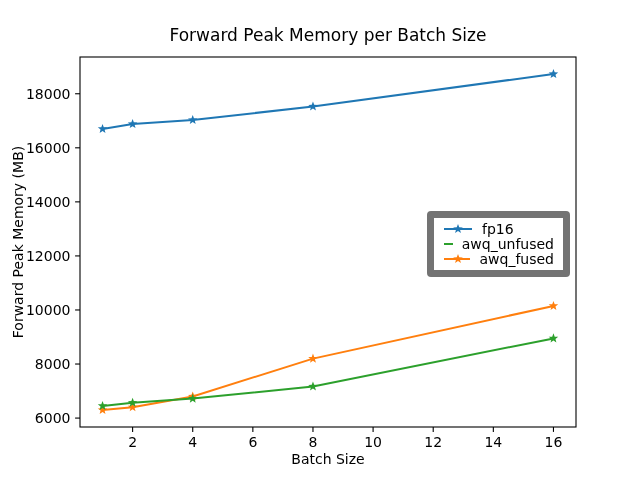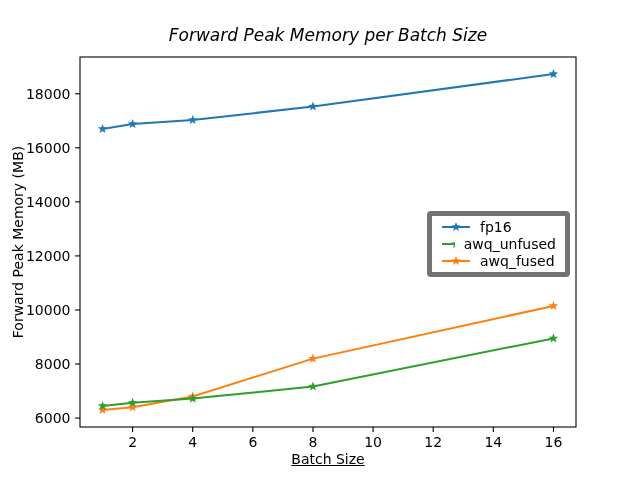--- a/index.html
+++ b/index.html
@@ -1,25 +1,25 @@
 <!DOCTYPE html>
 <html><head>
 <meta charset="utf-8">
 <style>
   html,body{margin:0;padding:0;background:#fff;}
   .figure{position:relative;width:640px;height:480px;background:#ffffff;
     font-family:"DejaVu Sans","Liberation Sans",sans-serif;color:#000;overflow:hidden;}
   #chart-svg{position:absolute;left:0;top:0;}
   .chart-title{position:absolute;left:80px;top:25px;width:496px;text-align:center;
-    font-size:17px;color:#000;font-style:italic;}
-  .xlabel{position:absolute;left:80px;top:451px;width:496px;text-align:center;font-size:14px;text-decoration:underline;}
+    font-size:17px;color:#000;}
+  .xlabel{position:absolute;left:80px;top:451px;width:496px;text-align:center;font-size:14px;}
   .ylabel{position:absolute;left:18px;top:242px;transform:translate(-50%,-50%) rotate(-90deg);
     font-size:14px;white-space:nowrap;}
   .legend{position:absolute;left:427px;top:211px;width:143px;height:66px;
-    background:rgba(255,255,255,0.8);border:5px solid #737373;border-radius:4px;
+    background:rgba(255,255,255,0.8);border:7px solid #737373;border-radius:4px;
     box-sizing:border-box;display:flex;flex-direction:column;justify-content:flex-end;
     padding:3px 9px;}
   .lg-row{display:flex;align-items:center;gap:9px;height:20px;}
   .lg-label{font-size:14px;line-height:14px;}
   text.tick{font-size:14px;font-family:"DejaVu Sans","Liberation Sans",sans-serif;fill:#000;}
 </style>
 </head>
 <body>
 
 <div class="figure">

